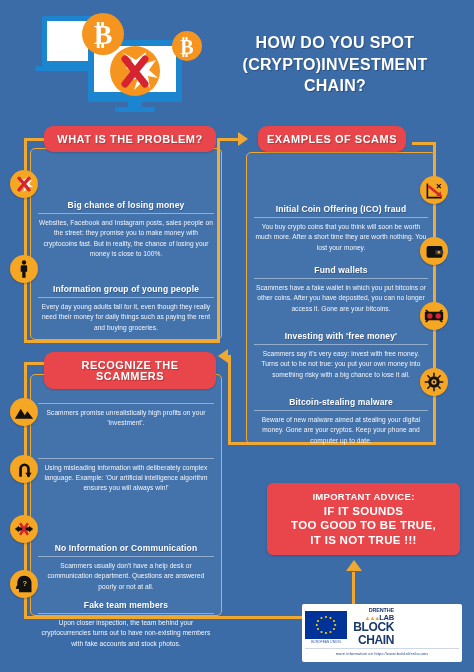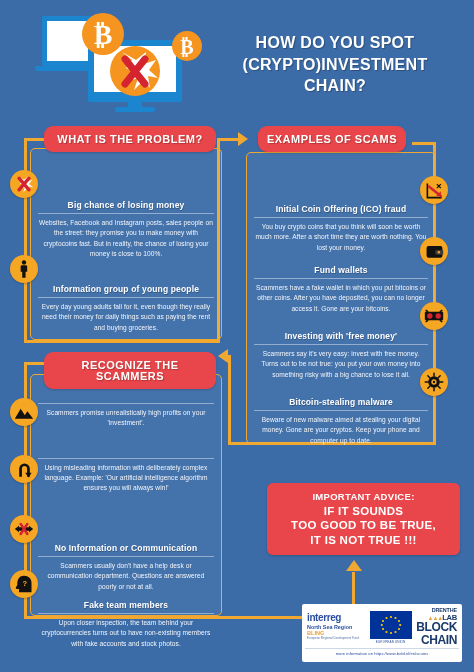--- a/index.html
+++ b/index.html
@@ -346,26 +346,20 @@
 <div id="advice">
   <div class="a1">IMPORTANT ADVICE:</div>
   <div class="a2">IF IT SOUNDS</div>
   <div class="a2">TOO GOOD TO BE TRUE,</div>
   <div class="a2">IT IS NOT TRUE !!!</div>
 </div>
 
 <div id="footer">
   <div id="logo-row">
 
-    <div class="logo-cell" id="interreg">
-      <div class="ir-main">interreg</div>
-      <div class="ir-sub">North Sea Region</div>
-      <div class="ir-bold">BLING</div>
-      <div class="ir-fine">European Regional Development Fund</div>
-    </div>
 
     <div class="logo-cell">
       <div id="eu-flag">
         <svg id="eu-stars" viewBox="0 0 42 28">
           <g fill="#FFCC00">
             <circle cx="21" cy="6" r="1.1"></circle>
             <circle cx="25.5" cy="7" r="1.1"></circle>
             <circle cx="29" cy="10" r="1.1"></circle>
             <circle cx="30.2" cy="14" r="1.1"></circle>
             <circle cx="29" cy="18" r="1.1"></circle>

